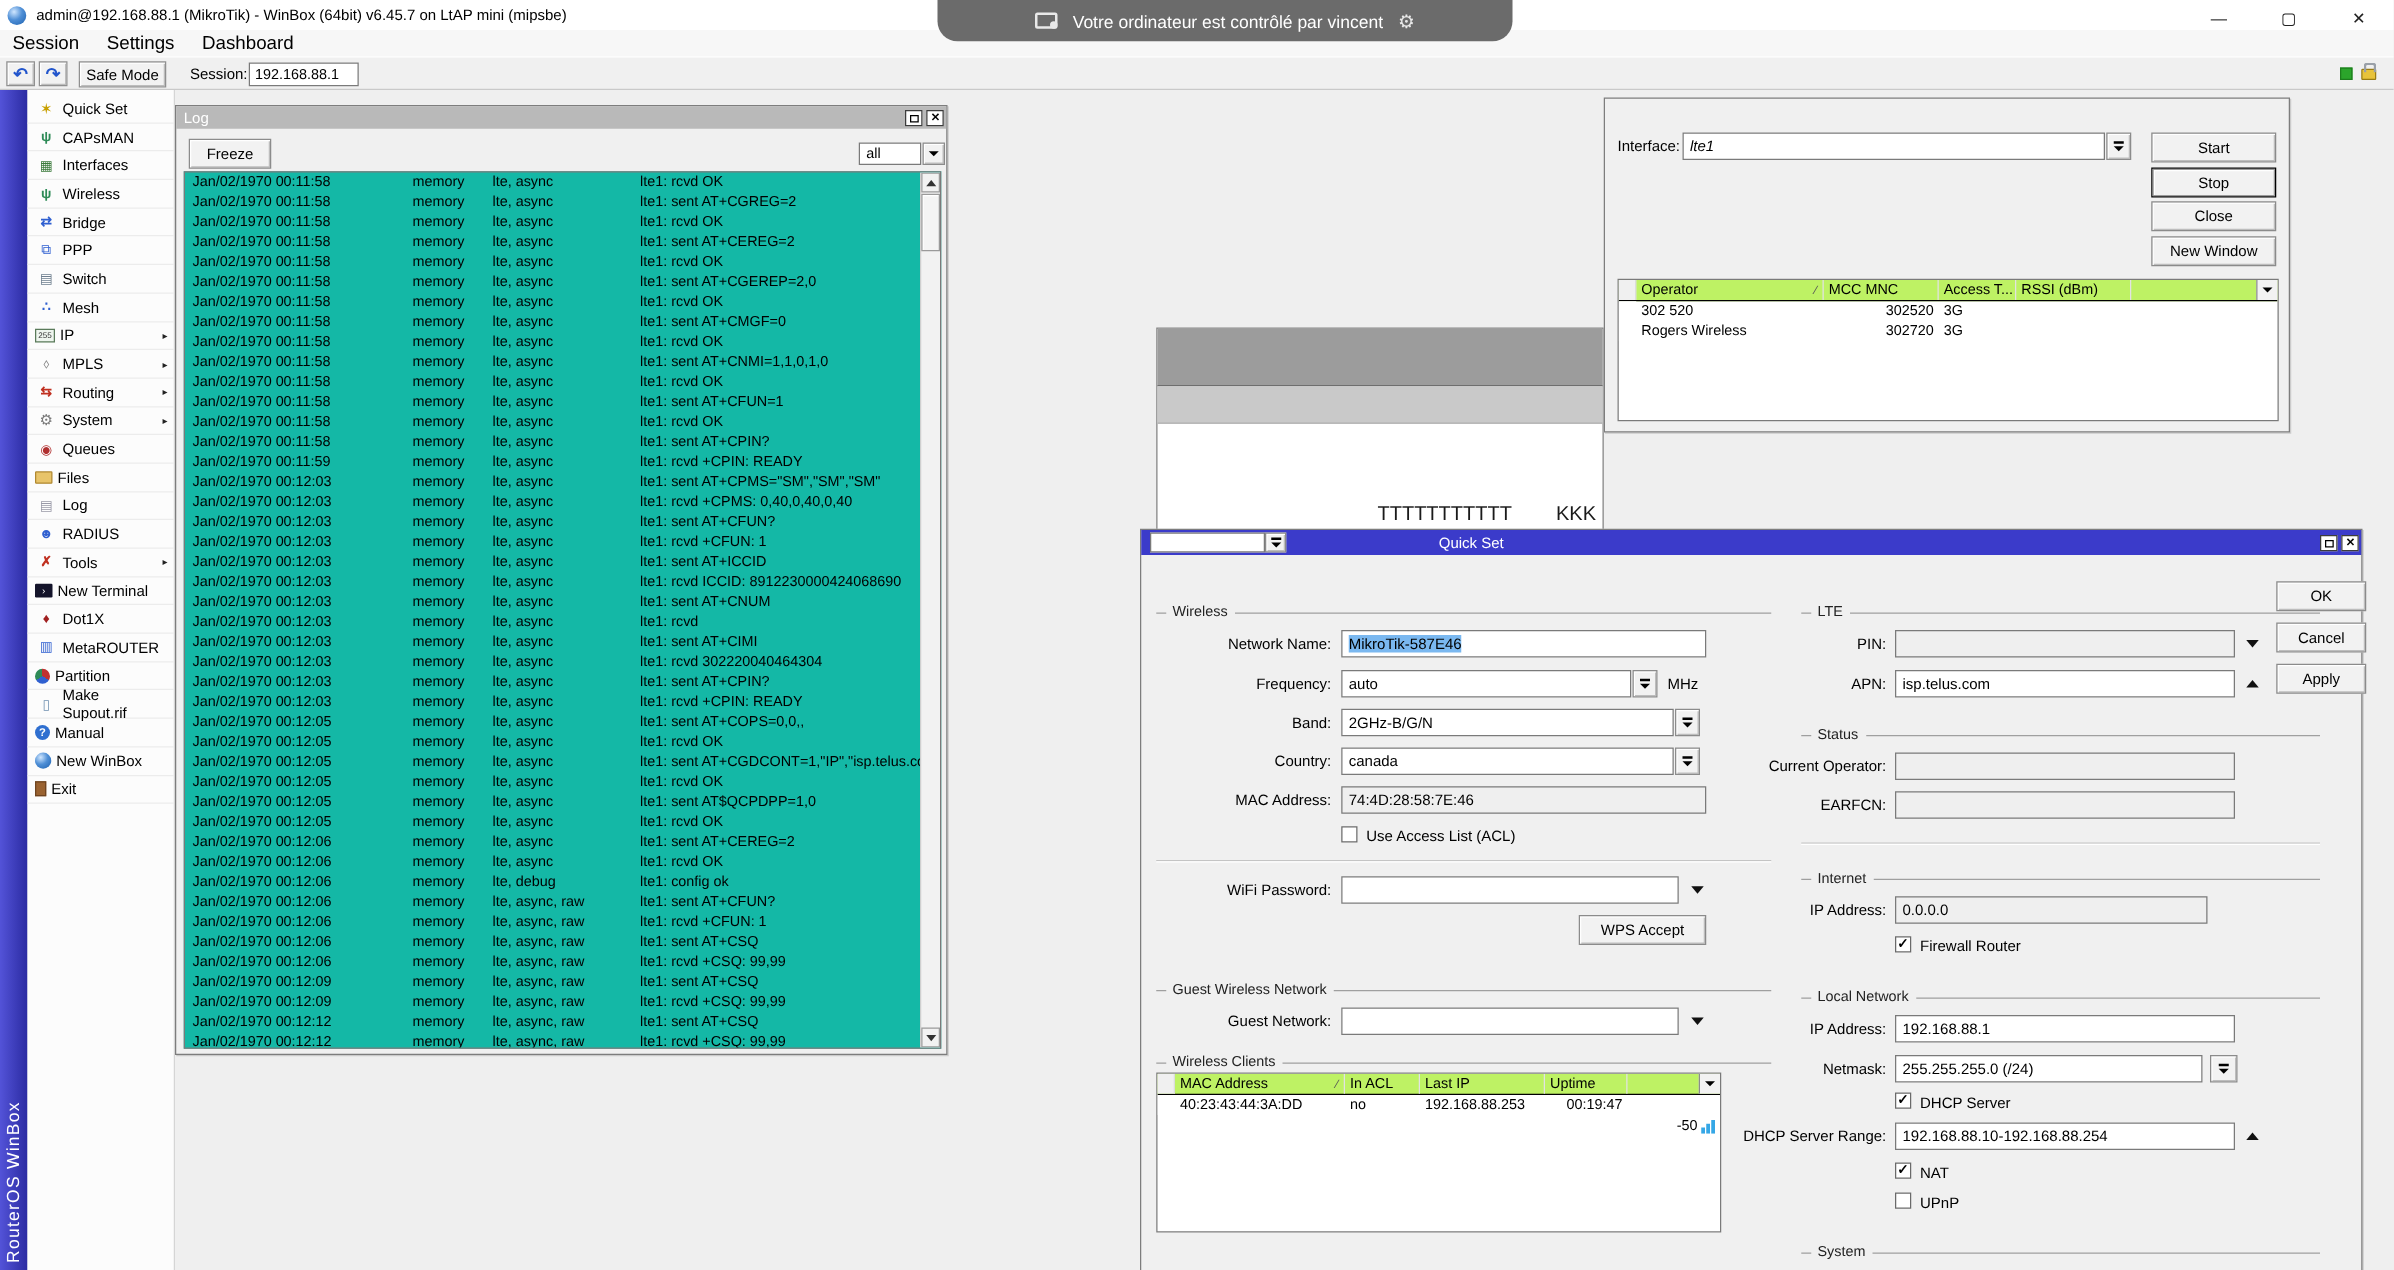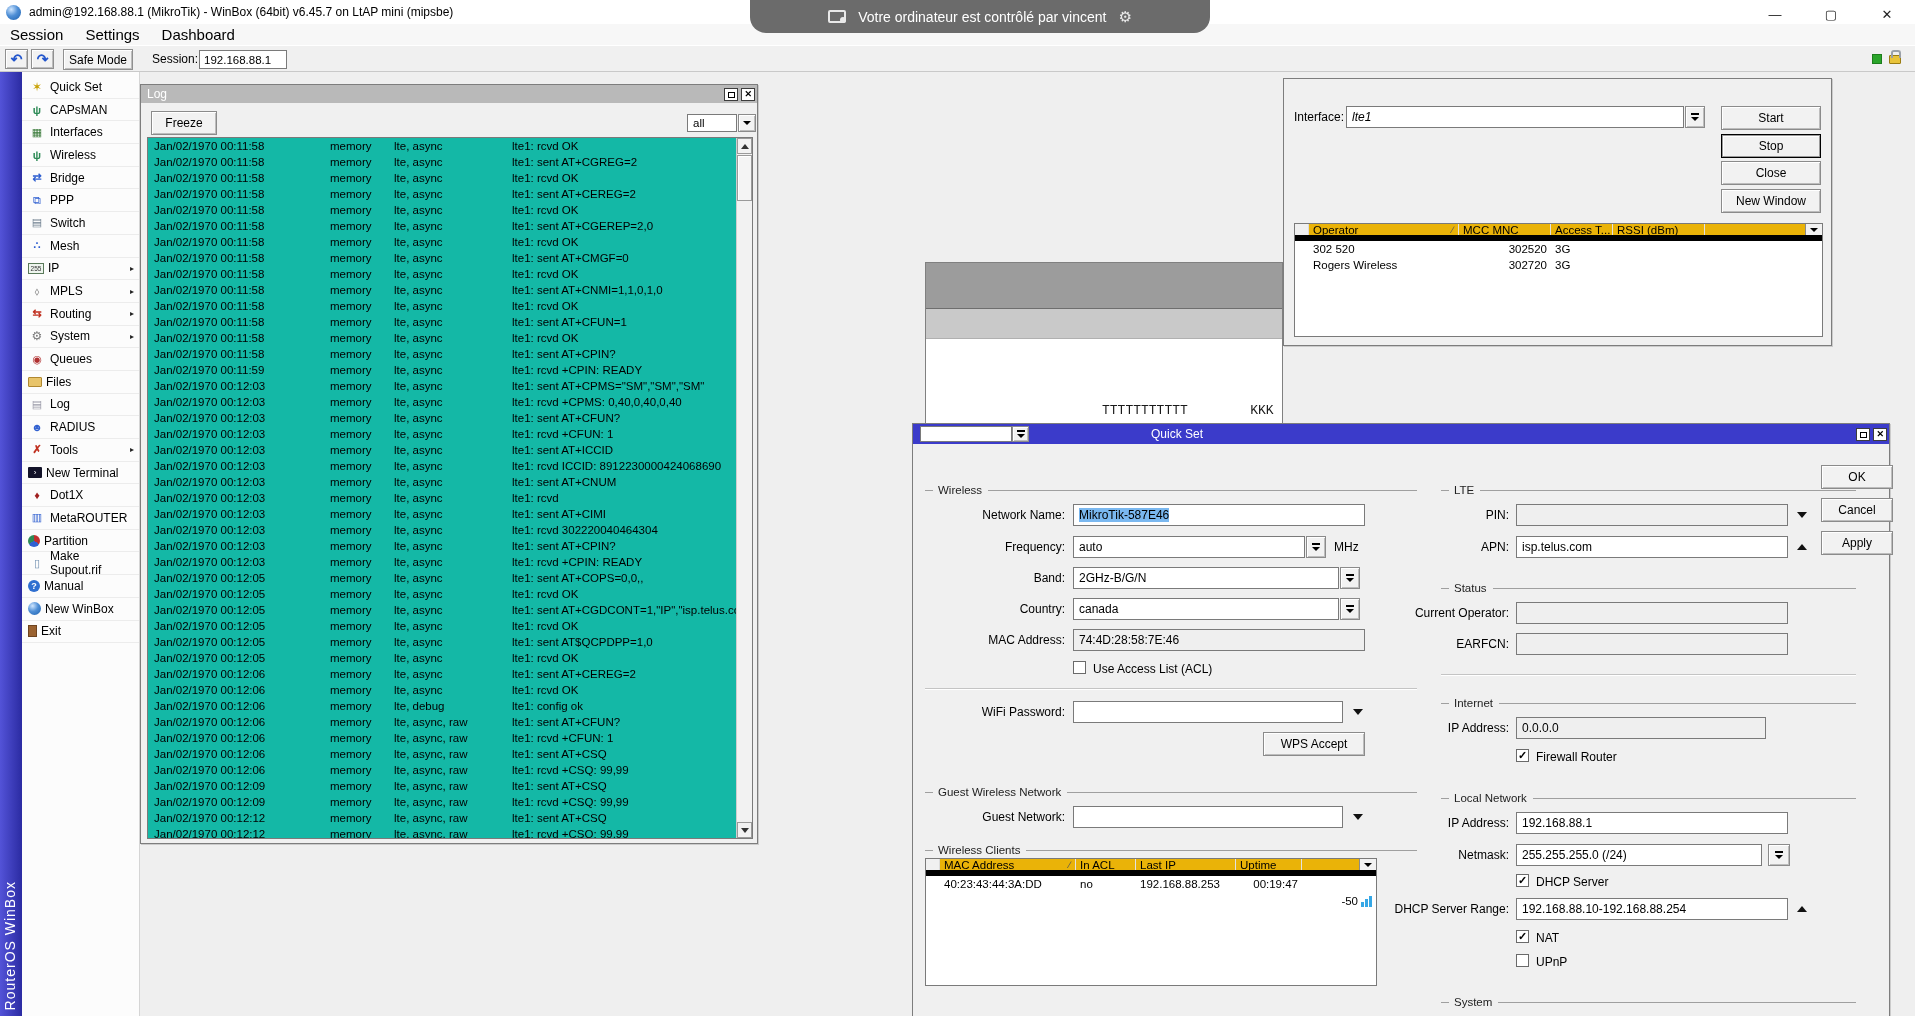--- a/index.html
+++ b/index.html
@@ -88,21 +88,21 @@
   .lbl { position:absolute; font-size:12px; text-align:right; white-space:nowrap; }
   .group { position:absolute; display:flex; align-items:center; font-size:11.5px; color:#222; }
   .group::before { content:""; width:8px; border-top:1px solid #9f9f9f; margin-right:5px; }
   .group .gl { flex:1; border-top:1px solid #9f9f9f; margin-left:6px; }
   .hsep { position:absolute; height:2px; border-top:1px solid #c4c4c4; border-bottom:1px solid #ffffff; }
   .cb { position:absolute; width:13px; height:13px; background:#fff; border:1px solid #6a6a6a; font-size:11px; line-height:11px; text-align:center; font-weight:bold; }
   .cbl { position:absolute; font-size:12px; white-space:nowrap; }
 
   
   .tbl { position:absolute; background:#fff; border:1px solid #7a7a7a; overflow:hidden; }
-  .thead { display:flex; height:17px; background:#eab308; border-bottom:6px solid #000000; font-size:11.5px;justify-content:center; }
+  .thead { display:flex; height:17px; background:#bef264; border-bottom:1px solid #000000; font-size:11.5px;justify-content:center; }
   .th { display:flex; align-items:center; padding:0 4px; border-right:1px solid #e2e2e2; white-space:nowrap; overflow:hidden; }
   .th .sortmark { margin-left:auto; font-size:9px; color:#555; transform:skewX(-18deg); }
   .selcol { width:14px; background:#f0f0f0; border-right:1px solid #dcdcdc; flex:0 0 auto; }
   .hd-btn { margin-left:auto; width:17px; background:#f2f2f2; border-left:1px solid #8b8b8b; display:flex; align-items:center; justify-content:center; flex:0 0 auto; }
   .hd-btn::after { content:""; width:0; height:0; border-left:4px solid transparent; border-right:4px solid transparent; border-top:4px solid #000; }
   .trow { display:flex; height:16px; font-size:11.5px; align-items:center; }
   .td { padding:0 4px; white-space:nowrap; overflow:hidden; }
   .bars { display:flex; align-items:flex-end; gap:1px; margin-left:3px; }
   .bars i { display:block; width:3px; background:#35a7e6; }
 
@@ -116,21 +116,21 @@
   .sbar { position:absolute; right:0; top:0; bottom:0; width:16px; background:#f2f2f2; border-left:1px solid #cfcfcf; }
   .sbtn { position:absolute; left:0; width:15px; height:16px; background:#f2f2f2; border:1px solid #9a9a9a; display:flex; align-items:center; justify-content:center; }
   .sbtn.up::after { content:""; border-left:4px solid transparent; border-right:4px solid transparent; border-bottom:5px solid #333; }
   .sbtn.down::after { content:""; border-left:4px solid transparent; border-right:4px solid transparent; border-top:5px solid #333; }
   .sthumb { position:absolute; left:0; top:17px; width:15px; height:46px; background:#f4f4f4; border:1px solid #9a9a9a; box-shadow:inset 1px 1px 0 #fff; }
 
   
   .term { position:absolute; left:925px; top:262px; width:358px; height:380px; background:#fff; border:1px solid #808080; z-index:1; }
   .term .bar1 { height:46px; background:#9c9c9c; border-bottom:1px solid #6e6e6e; }
   .term .bar2 { height:30px; background:#c9c9c9; border-bottom:1px solid #b0b0b0; }
-  .ascii { position:absolute; left:176px; top:140px; font-family:Liberation Mono, monospace; font-size:13px; color:#1a1a1a; white-space:pre; }
+  .ascii { position:absolute; left:176px; top:140px; font-family:Liberation Sans, sans-serif; font-size:16px; color:#1a1a1a; white-space:pre; }
 
   .z-log { z-index:2; } .z-scan { z-index:3; } .z-qs { z-index:4; }
 </style>
 </head>
 <body>
 
 <div class="titlebar">
   <span class="sphere"></span>
   <span class="app-title">admin@192.168.88.1 (MikroTik) - WinBox (64bit) v6.45.7 on LtAP mini (mipsbe)</span>
 </div>

